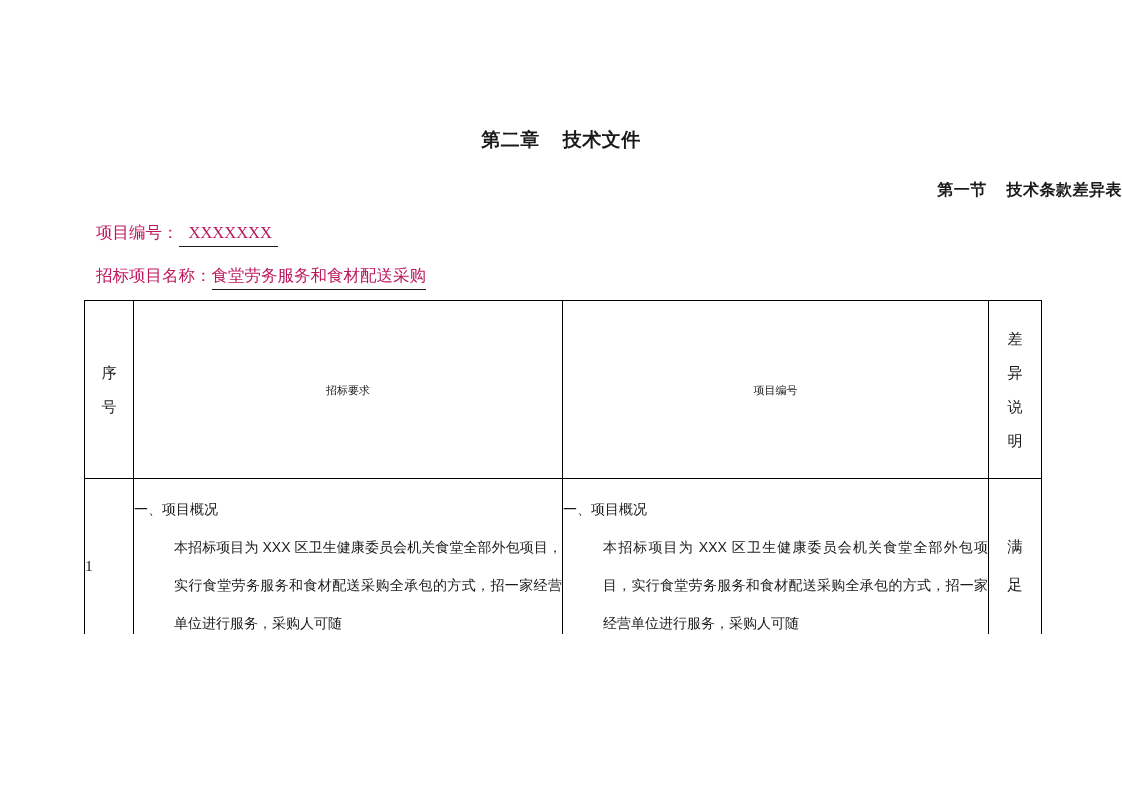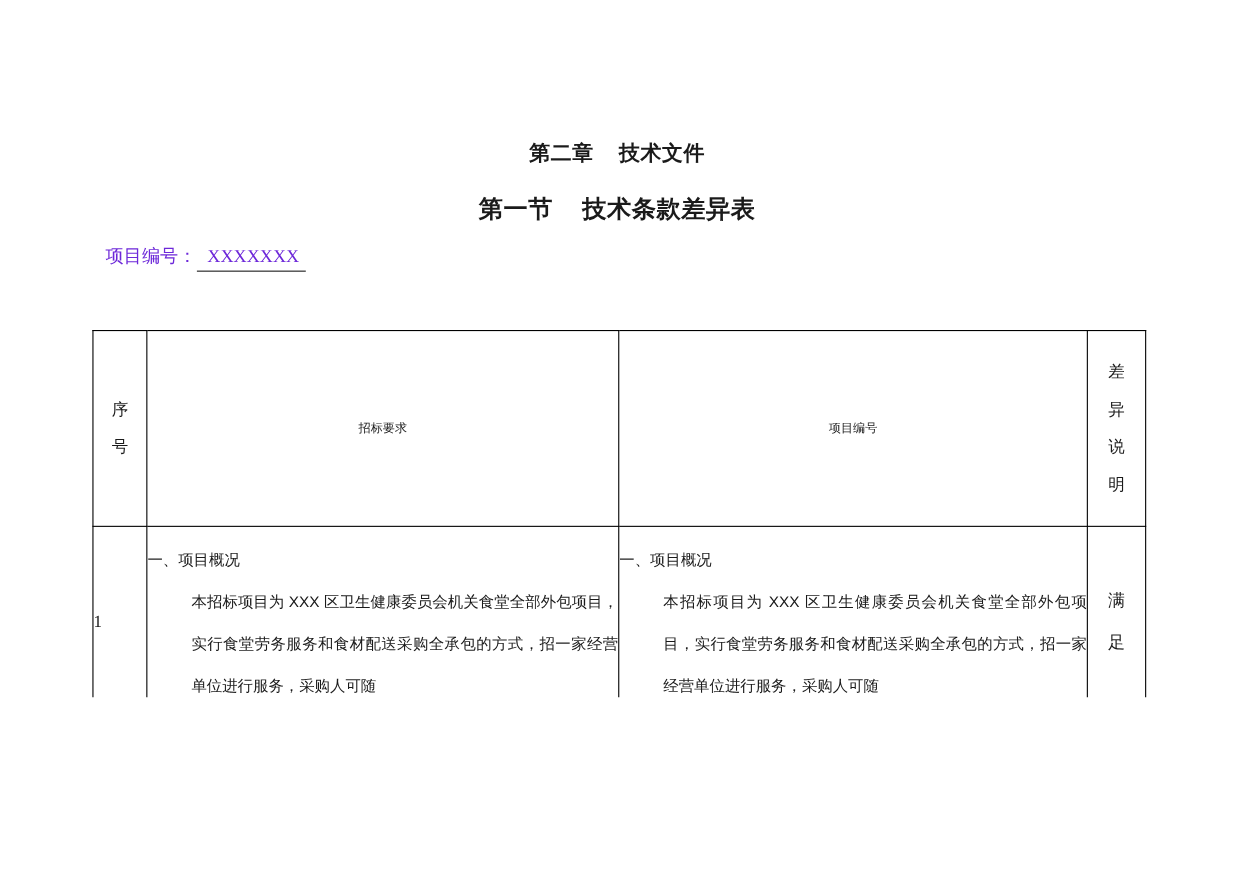--- a/index.html
+++ b/index.html
@@ -36,32 +36,33 @@
   }
 
   #chapter-heading {
     top: 128px;
     font-size: 19px;
     line-height: 24px;
   }
 
   #section-heading {
     top: 178px;
-    font-size: 22px;
+    font-size: 16px;
     line-height: 24px;
+    text-align: right;
   }
 
   
   .field-line {
     position: absolute;
     left: 96px;
     font-family: "Liberation Serif", "DejaVu Serif", serif;
     font-size: 16.5px;
     line-height: 24px;
-    color: #6d28d9;
+    color: #be185d;
     white-space: nowrap;
   }
 
   #field-project-no { top: 221px; }
   #field-project-name { top: 264px; }
 
   .field-label {
     display: inline-block;
   }
 
@@ -173,20 +174,21 @@
 <body>
 
 <div id="page">
 
   <div id="chapter-heading" class="doc-heading">第二章    技术文件</div>
 
   <div id="section-heading" class="doc-heading">第一节    技术条款差异表</div>
 
   <div id="field-project-no" class="field-line"><span class="field-label">项目编号：</span><span class="field-value-underlined">XXXXXXX</span></div>
 
+  <div id="field-project-name" class="field-line"><span class="field-label">招标项目名称：</span><span class="field-value-underlined tight">食堂劳务服务和食材配送采购</span></div>
 
   <table id="diff-table">
     <colgroup>
       <col class="col-seq">
       <col class="col-req">
       <col class="col-resp">
       <col class="col-diff">
     </colgroup>
     <tbody>
       <tr class="header-row">

